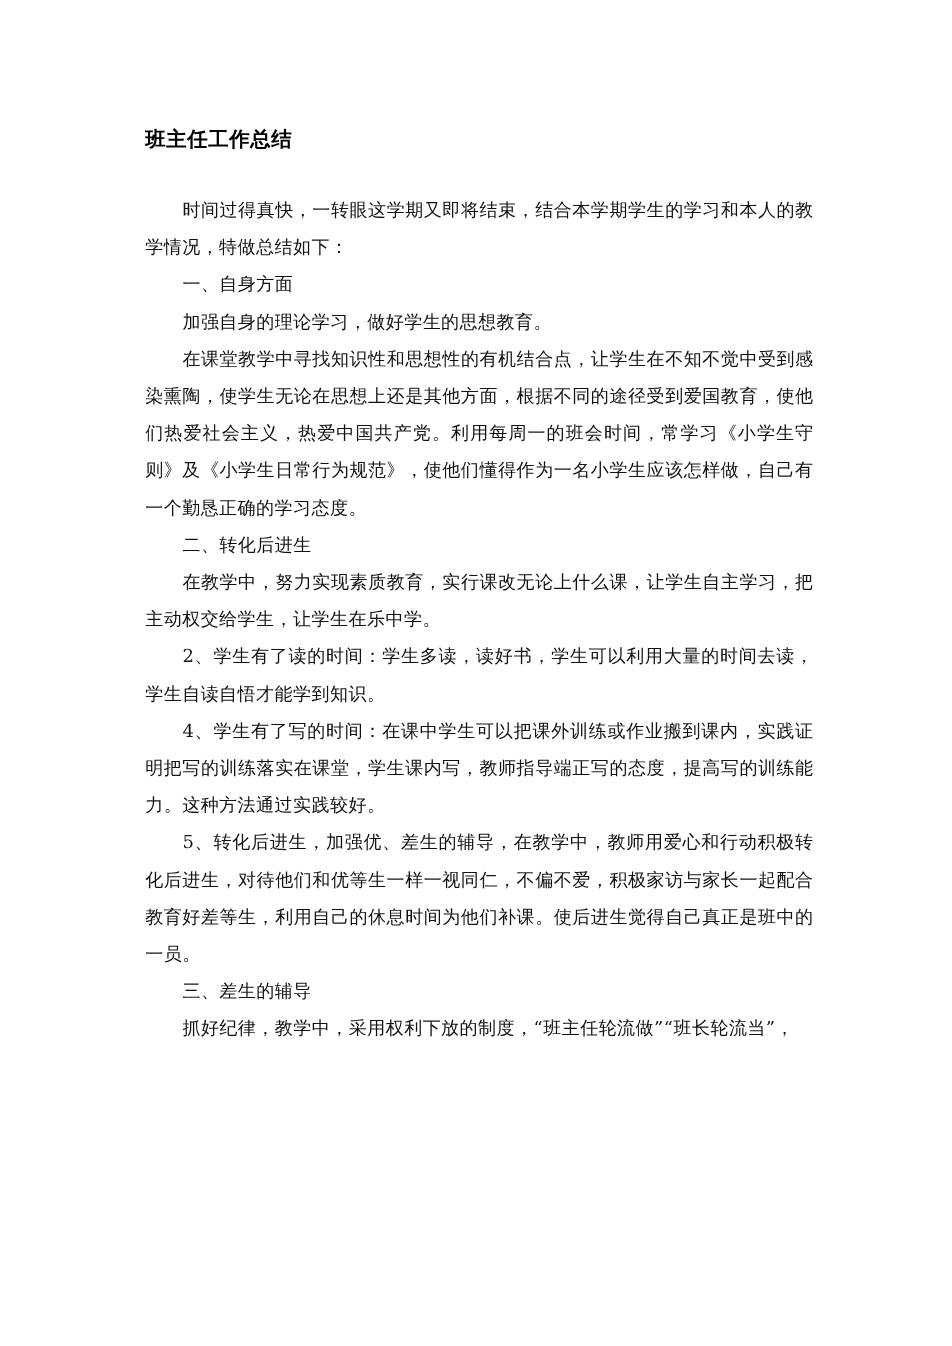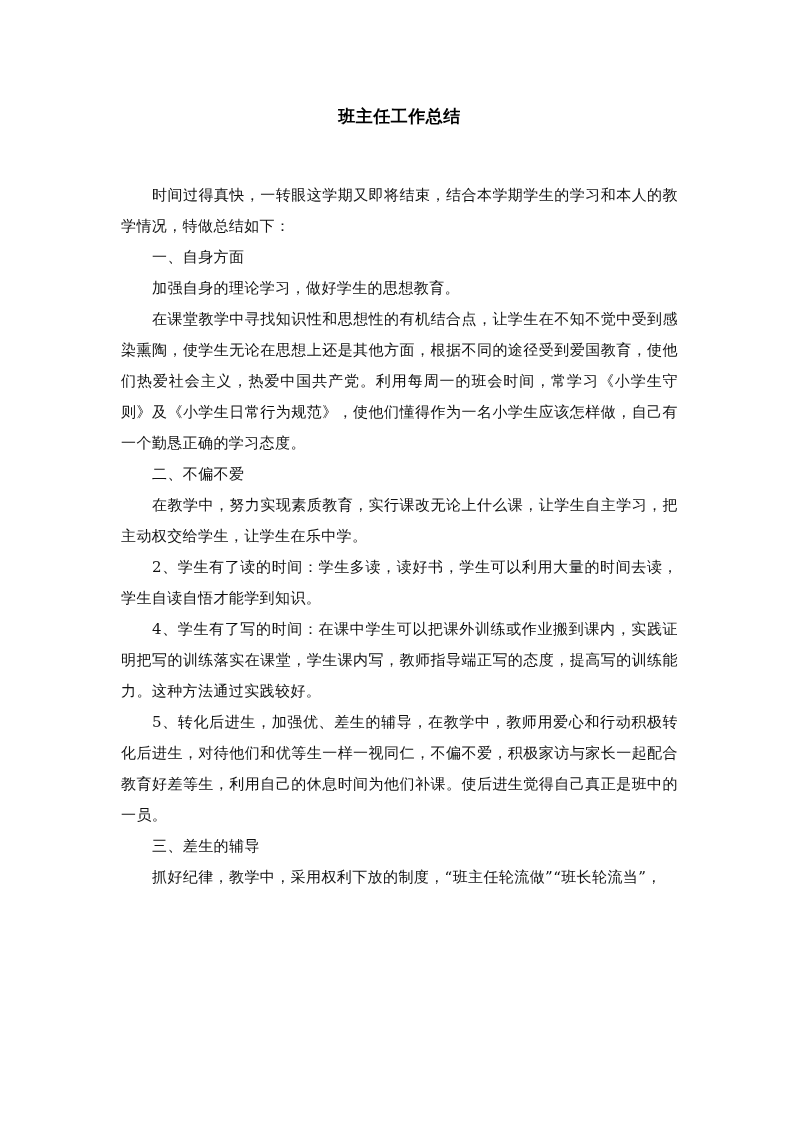--- a/index.html
+++ b/index.html
@@ -1,36 +1,36 @@
 <!DOCTYPE html>
 <html><head>
 <meta charset="utf-8">
 <style>
   html, body { margin: 0; padding: 0; background: #ffffff; }
   body { width: 793px; height: 1122px; position: relative; overflow: hidden;
          font-family: "DejaVu Serif", "Liberation Serif", serif; color: #111; }
   .page { position: absolute; left: 121px; top: 0; width: 557px; }
-  .title { position: absolute; top: 105px; left: 0; width: 557px; text-align: center;
+  .title { position: absolute; top: 105px; left: 0; width: 557px; 
            font-size: 17px; font-weight: bold; letter-spacing: 0.5px; color: #000; }
-  .body { position: absolute; top: 180px; left: 0; width: 557px; }
+  .body { position: absolute; top: 160px; left: 0; width: 557px; }
   .p { font-size: 15px; line-height: 31px; margin: 0; text-align: justify;
        text-indent: 31px; letter-spacing: 0.4px; }
   .p.head { text-indent: 31px; }
 </style>
 </head>
 <body>
 
 <div class="page">
   <div class="title">班主任工作总结</div>
   <div class="body">
     <p class="p">时间过得真快，一转眼这学期又即将结束，结合本学期学生的学习和本人的教学情况，特做总结如下：</p>
     <p class="p head">一、自身方面</p>
     <p class="p">加强自身的理论学习，做好学生的思想教育。</p>
     <p class="p">在课堂教学中寻找知识性和思想性的有机结合点，让学生在不知不觉中受到感染熏陶，使学生无论在思想上还是其他方面，根据不同的途径受到爱国教育，使他们热爱社会主义，热爱中国共产党。利用每周一的班会时间，常学习《小学生守则》及《小学生日常行为规范》，使他们懂得作为一名小学生应该怎样做，自己有一个勤恳正确的学习态度。</p>
-    <p class="p head">二、不偏不爱</p>
+    <p class="p head">二、转化后进生</p>
     <p class="p">在教学中，努力实现素质教育，实行课改无论上什么课，让学生自主学习，把主动权交给学生，让学生在乐中学。</p>
     <p class="p">2、学生有了读的时间：学生多读，读好书，学生可以利用大量的时间去读，学生自读自悟才能学到知识。</p>
     <p class="p">4、学生有了写的时间：在课中学生可以把课外训练或作业搬到课内，实践证明把写的训练落实在课堂，学生课内写，教师指导端正写的态度，提高写的训练能力。这种方法通过实践较好。</p>
     <p class="p">5、转化后进生，加强优、差生的辅导，在教学中，教师用爱心和行动积极转化后进生，对待他们和优等生一样一视同仁，不偏不爱，积极家访与家长一起配合教育好差等生，利用自己的休息时间为他们补课。使后进生觉得自己真正是班中的一员。</p>
     <p class="p head">三、差生的辅导</p>
     <p class="p">抓好纪律，教学中，采用权利下放的制度，“班主任轮流做”“班长轮流当”，</p>
   </div>
 </div>
 
 </body></html>

